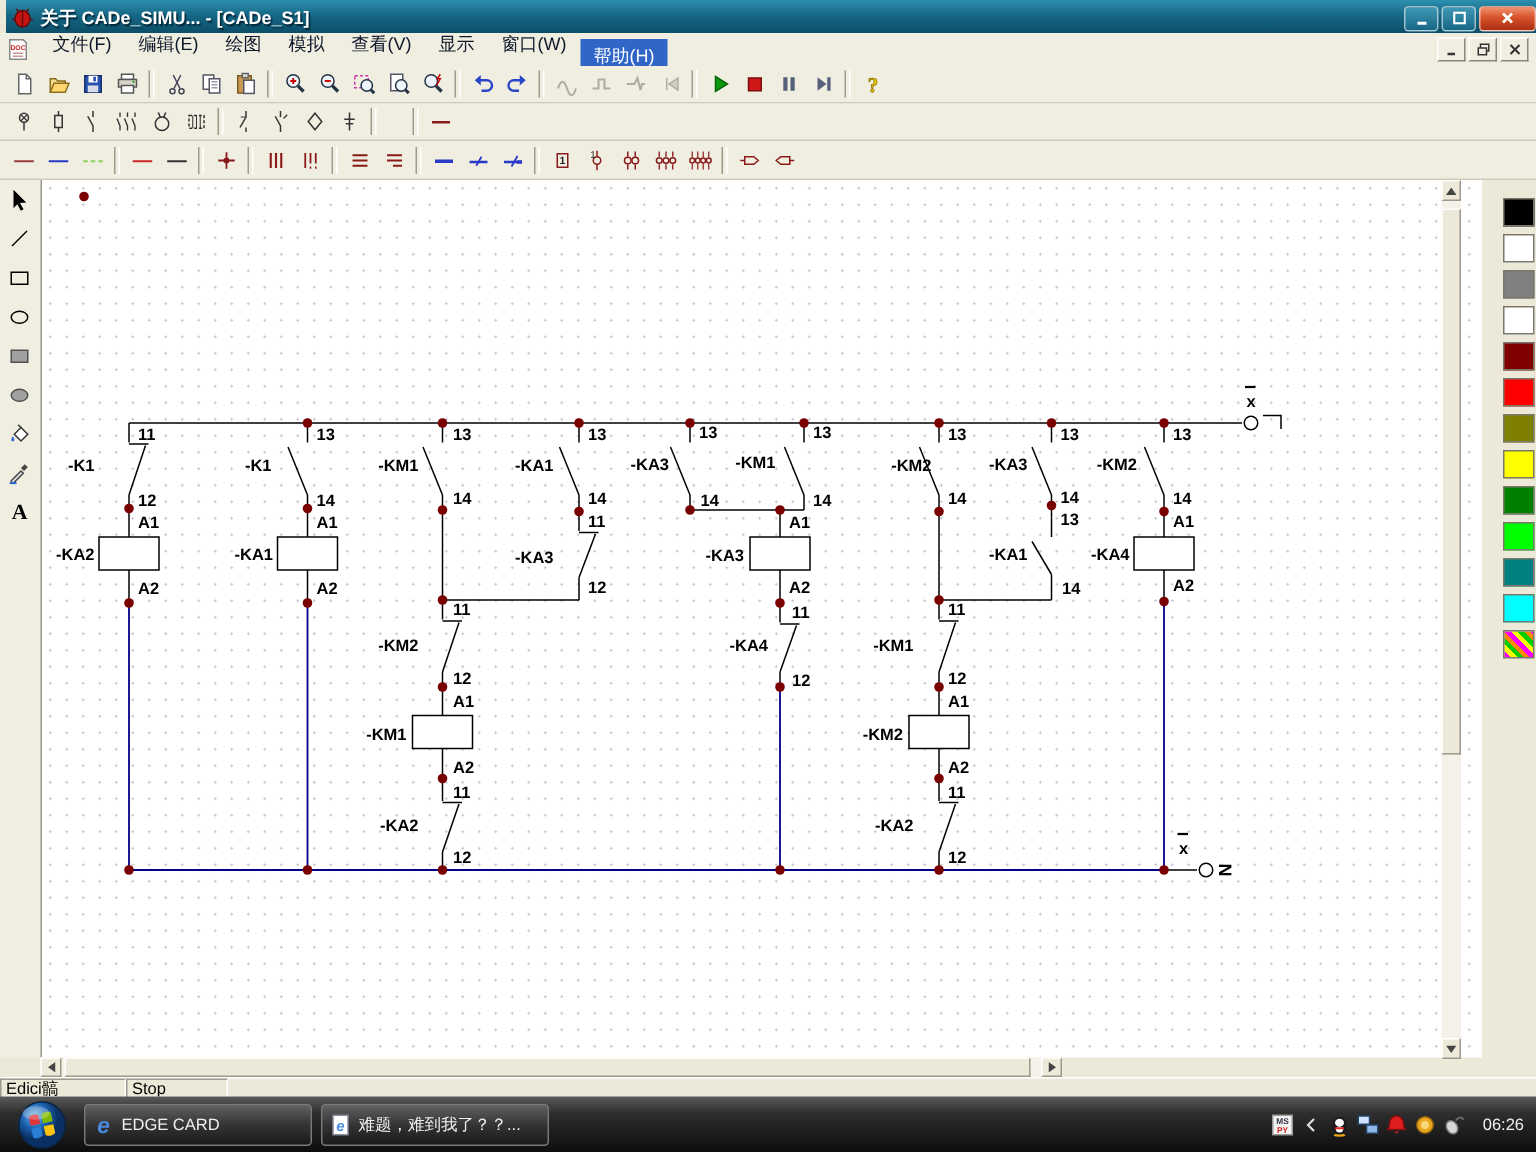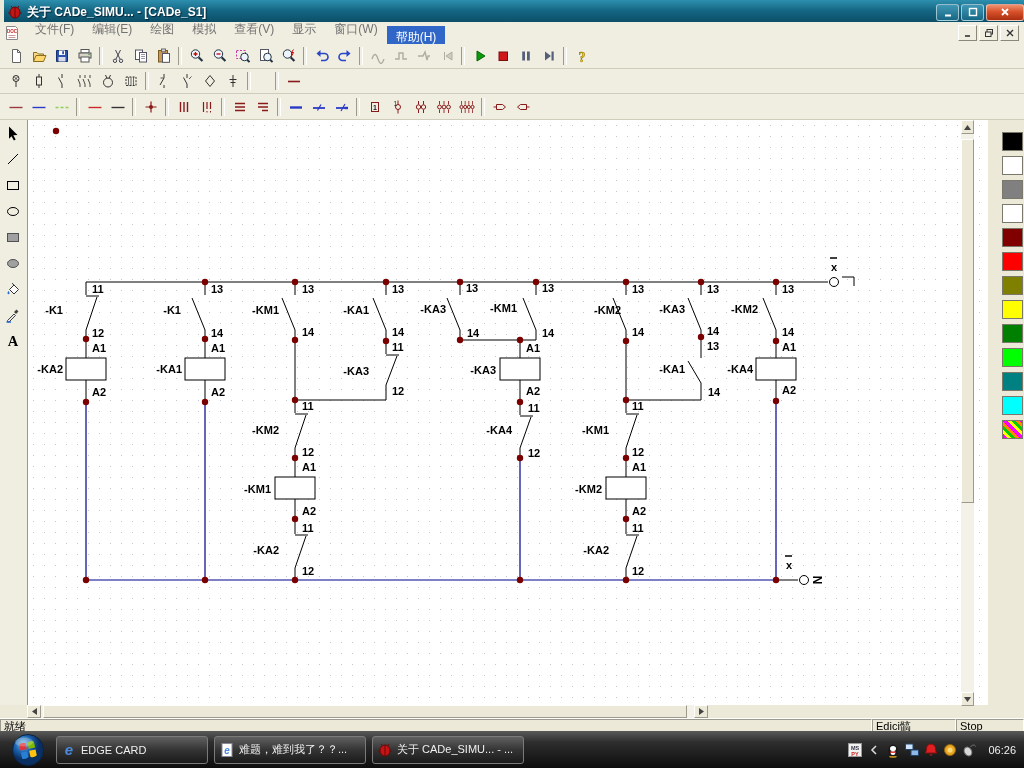--- a/index.html
+++ b/index.html
@@ -15,21 +15,21 @@
   .winbtns{margin-left:auto;display:flex;gap:2px;padding-right:4px;}
   .wbtn{width:21px;height:15px;border-radius:3px;border:1px solid rgba(255,255,255,.55);
     display:flex;align-items:center;justify-content:center;
     background:linear-gradient(180deg,#3f98b5,#176785);}
   .wbtn.close{width:36px;background:linear-gradient(180deg,#f0926f,#d8512a 45%,#a92f11);}
 
   
   .menubar{position:absolute;left:0;top:22px;width:1024px;height:22px;background:#f0eee1;
     border-bottom:1px solid #d8d4c4;display:flex;align-items:center;font-size:12px;}
   .menubar .doc-icon{width:18px;height:16px;margin:0 4px;}
-  .menu-item{padding:3px 9px;color:#737373;cursor:default;}
+  .menu-item{padding:3px 9px;color:#0f172a;cursor:default;}
   .menu-item.active{background:#2f66c8;color:#fff;margin-top:8px;}
   .mdi-btns{margin-left:auto;display:flex;gap:2px;padding-right:5px;}
   .mdibtn{width:17px;height:14px;background:#f0eee1;border:1px solid;
     border-color:#fff #8a887a #8a887a #fff;display:flex;align-items:center;justify-content:center;}
 
   
   .toolbar{position:absolute;left:0;width:1024px;background:#f0eee1;display:flex;
     align-items:center;border-bottom:1px solid #d0ccbc;box-sizing:border-box;padding-left:4px;}
   #tb1{top:44px;height:25px;} #tb2{top:69px;height:25px;} #tb3{top:94px;height:26px;}
   .tbtn{width:23px;height:22px;display:flex;align-items:center;justify-content:center;flex:0 0 auto;}
@@ -784,21 +784,20 @@
         <div class="swatch" style="background: rgb(255, 255, 0);"></div>
         <div class="swatch" style="background: rgb(0, 128, 0);"></div>
         <div class="swatch" style="background: rgb(0, 255, 0);"></div>
         <div class="swatch" style="background: rgb(0, 128, 128);"></div>
         <div class="swatch" style="background: rgb(0, 255, 255);"></div>
         <div class="swatch" style="background: repeating-linear-gradient(45deg, rgb(255, 0, 255) 0px, rgb(255, 0, 255) 3px, rgb(255, 255, 0) 3px, rgb(255, 255, 0) 6px, rgb(0, 204, 0) 6px, rgb(0, 204, 0) 9px, rgb(255, 136, 0) 9px, rgb(255, 136, 0) 12px);"></div>
       </div>
   </div>
 
   <div class="statusbar">
-    <div class="sb-sec sb-left">就绪</div>
     <div class="sb-sec sb-mid">Edici髇</div>
     <div class="sb-sec sb-right">Stop</div>
   </div>
 
   <div class="taskbar">
     <div class="startorb" id="startorb">
         <svg width="34" height="34" viewBox="0 0 34 34">
    <defs>
             <radialGradient id="og" cx="35%" cy="30%">
               <stop offset="0%" stop-color="#7ec0ea"></stop>
@@ -827,29 +826,20 @@
         </div>
         <div class="taskbtn">
           <span class="ticon">
             <svg width="16" height="16" viewBox="0 0 16 16">
               <rect x="3" y="1.5" width="10" height="13" fill="#fff" stroke="#889"></rect>
               <text x="8" y="12" font-size="10" font-style="italic" font-weight="bold" fill="#4a8ae0" text-anchor="middle">e</text>
             </svg>
           </span>
           <span>难题，难到我了？？...</span>
         </div>
-        <div class="taskbtn">
-          <span class="ticon">
-            <svg width="16" height="16" viewBox="0 0 16 16">
-              <ellipse cx="8" cy="8.5" rx="5" ry="5.5" fill="#c41414" stroke="#6a0808"></ellipse>
-              <path d="M5.5 4L4 2M10.5 4L12 2M3 9H1.2M14.8 9H13M8 3v11" stroke="#6a0808"></path>
-            </svg>
-          </span>
-          <span>关于 CADe_SIMU... - ...</span>
-        </div>
       </div>
     <div class="tray" id="tray">
         <div class="tray-ico">
           <svg width="16" height="16" viewBox="0 0 16 16">
             <rect x="1.5" y="1.5" width="13" height="13" fill="#f2f2f2" stroke="#999"></rect>
             <text x="8" y="7.5" font-size="5.5" font-weight="bold" fill="#334" text-anchor="middle">MS</text>
             <text x="8" y="13.5" font-size="5.5" font-weight="bold" fill="#c22" text-anchor="middle">PY</text>
           </svg>
         </div>
         <div class="tray-ico">

